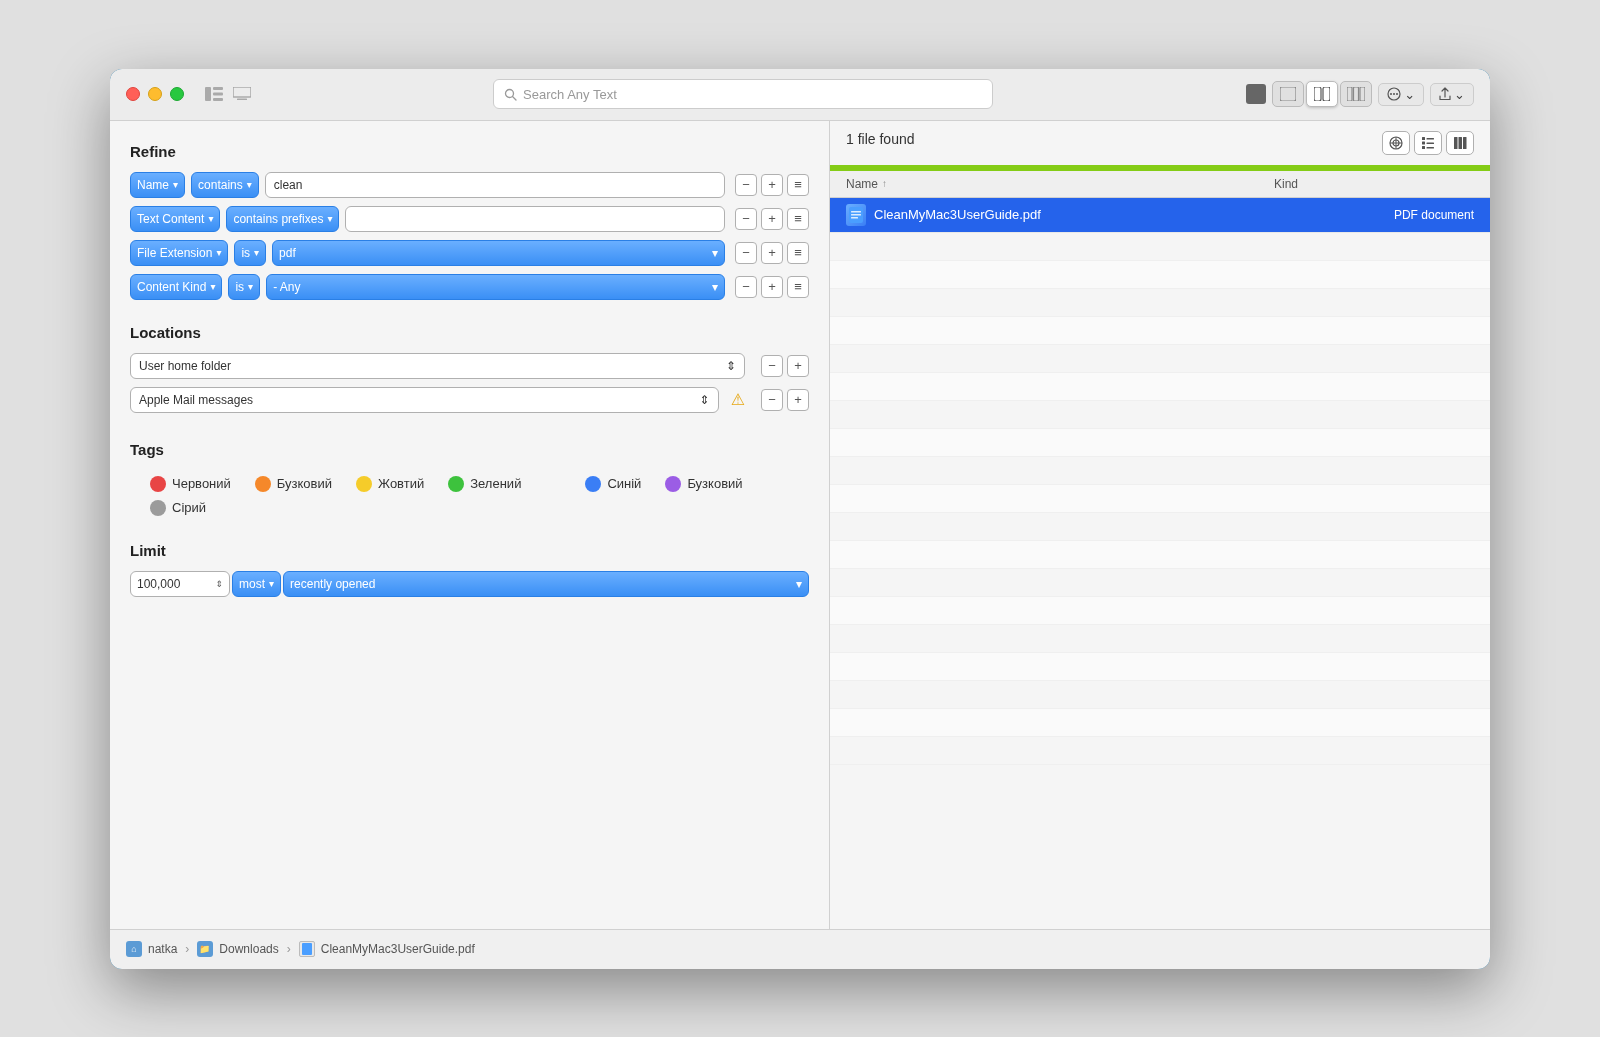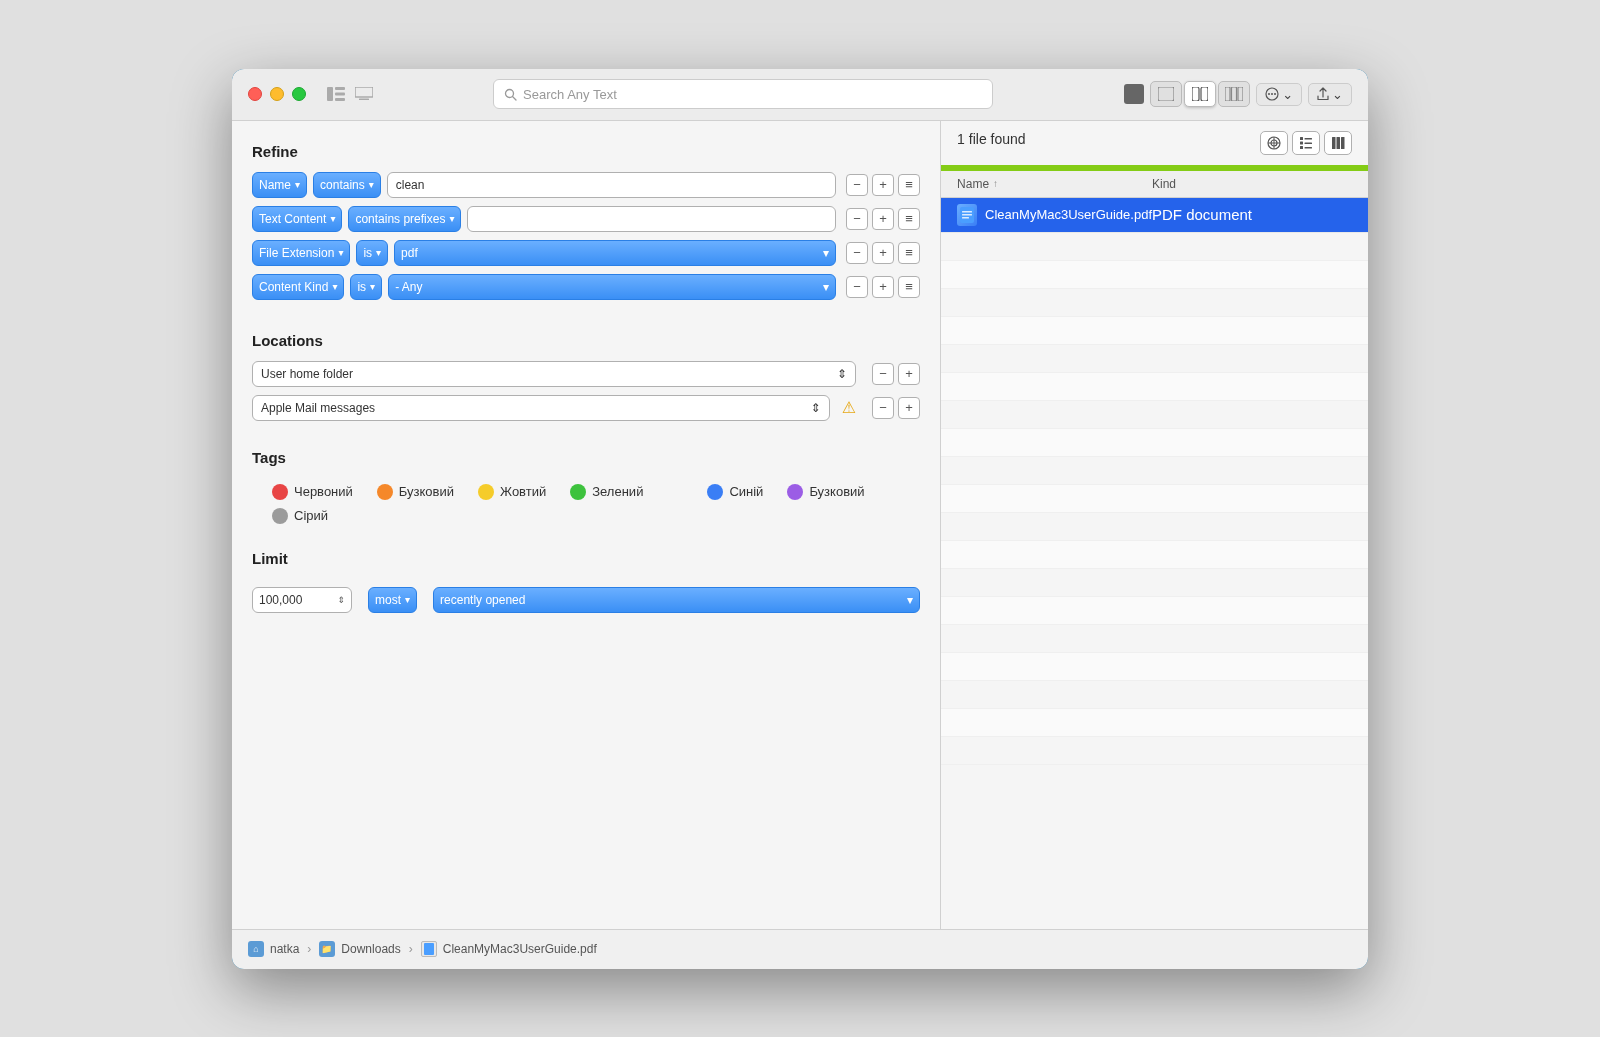--- a/index.html
+++ b/index.html
@@ -5,21 +5,21 @@
     * { box-sizing: border-box; margin: 0; padding: 0; }
     body {
       background: #e0e0e0;
       display: flex;
       justify-content: center;
       align-items: center;
       min-height: 100vh;
       font-family: -apple-system, BlinkMacSystemFont, "SF Pro Text", "Helvetica Neue", sans-serif;
     }
     .window {
-      width: 1136px;
+      width: 1380px;
       min-height: 900px;
       background: #0369a1;
       border-radius: 12px;
       box-shadow: 0 20px 60px rgba(0,0,0,0.4);
       overflow: hidden;
       display: flex;
       flex-direction: column;
     }
     
     .titlebar {
@@ -275,22 +275,21 @@
     .tag-dot {
       width: 16px;
       height: 16px;
       border-radius: 50%;
     }
     
     .limit-section { margin-top: 8px; }
     .limit-row {
       display: flex;
       align-items: center;
-      gap: 16px;
-      margin-top: 8px;
+      gap: 2px;
     }
     .limit-input {
       height: 26px;
       border-radius: 6px;
       border: 1px solid #b0b0b0;
       background: white;
       padding: 0 6px;
       font-size: 12px;
       color: #333;
       display: flex;
@@ -425,22 +424,23 @@
       display: flex;
       align-items: center;
       justify-content: center;
       font-size: 8px;
       color: white;
       font-weight: bold;
       flex-shrink: 0;
     }
     .file-kind {
       width: 200px;
-      font-size: 15px;
+      font-size: 12px;
       color: #555;
+      text-align: right;
     }
     .empty-row {
       height: 28px;
       border-bottom: 1px solid #efefef;
     }
     .alt-row {
       background: #fafafa;
     }
   </style>
 </head>
@@ -589,21 +589,21 @@
           <span>- Any</span>
           <span class="arrow" style="margin-left:auto">▾</span>
         </div>
         <div class="filter-actions">
           <div class="icon-btn">−</div>
           <div class="icon-btn">+</div>
           <div class="icon-btn">≡</div>
         </div>
       </div>
 
-      <div class="section-title" style="margin-top:24px;">Locations</div>
+      <div class="section-title" style="margin-top:16px;">Locations</div>
 
       <div class="location-row">
         <div class="location-select">
           <span>User home folder</span>
           <span>⇕</span>
         </div>
         <div class="filter-actions">
           <div class="icon-btn">−</div>
           <div class="icon-btn">+</div>
         </div>

